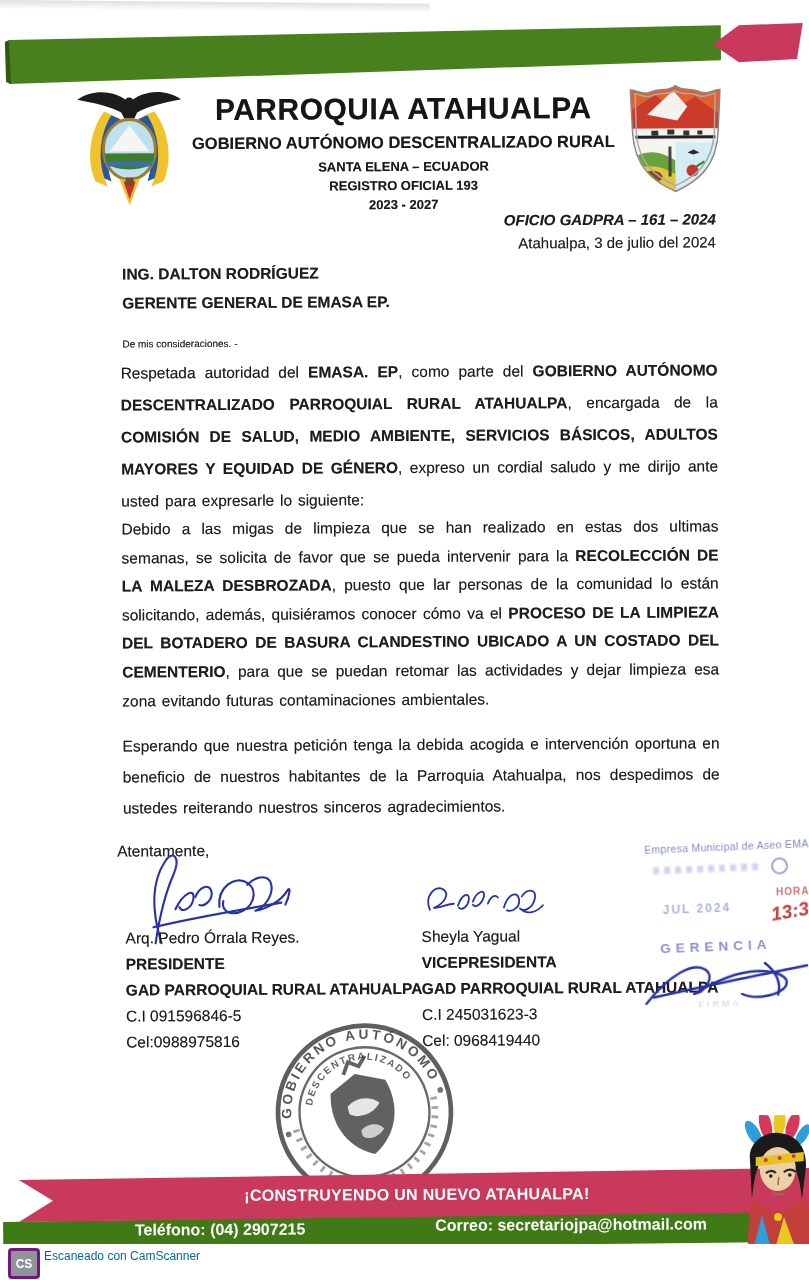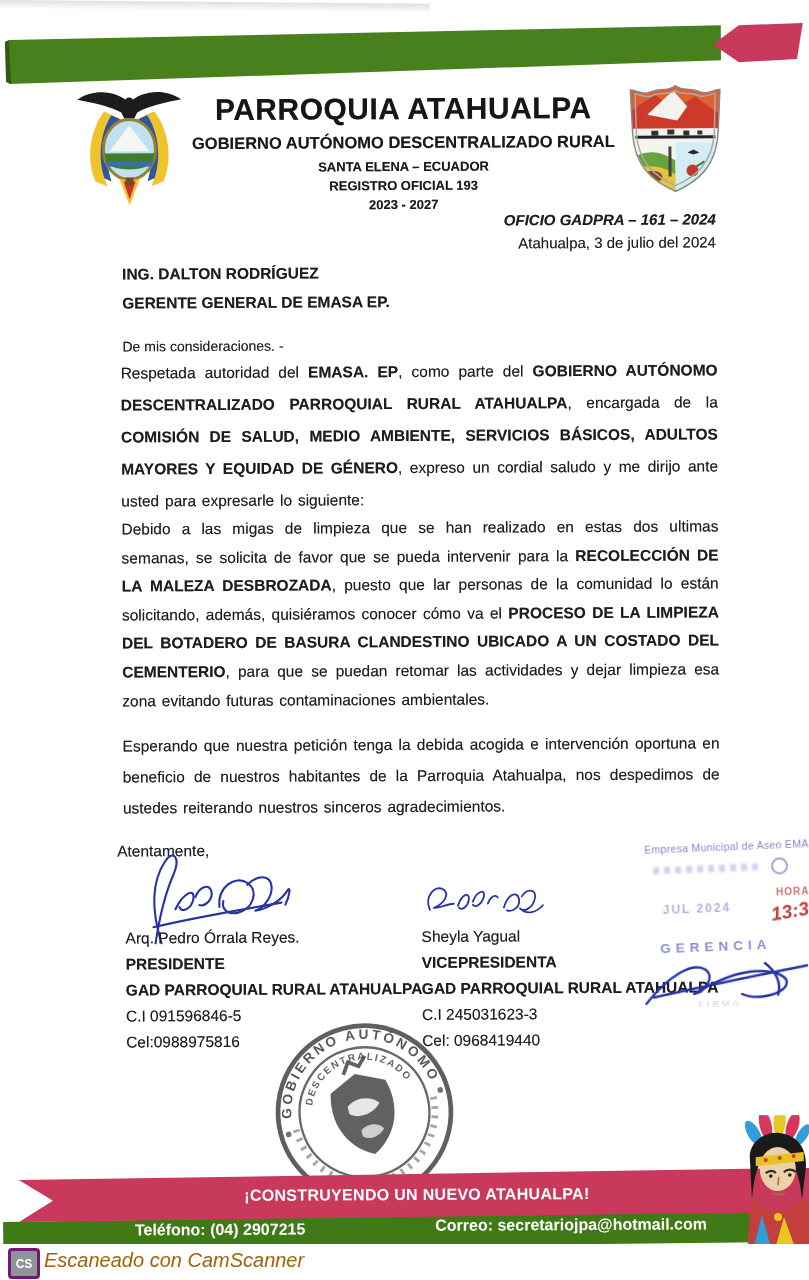--- a/index.html
+++ b/index.html
@@ -14,40 +14,40 @@
   .hdr-small{font-size:13px;font-weight:800;line-height:19px;margin-top:5px;color:#1a1a1a;}
   .ref{text-align:right;font-size:15px;}
   .ref .num{font-weight:800;font-style:italic;}
   .ref .dt{margin-top:6px;}
   .recip{font-size:15.5px;font-weight:800;line-height:29px;}
   .para{font-size:15.5px;text-align:justify;text-align-last:left;word-spacing:1.5px;margin:0;}
   .lh32{line-height:32px;}
   .lh29{line-height:28.6px;}
   .lh31{line-height:31px;}
   .para b{font-weight:800;}
-  .sal{font-size:14px;text-align:right;}
+  .sal{font-size:10px;text-align:right;}
   .close{font-size:15.5px;}
   .sigblock{font-size:15.5px;line-height:26px;white-space:nowrap;}
   .sigblock .nm{font-weight:400;}
   .sigblock .bd{font-weight:800;}
   .ink{stroke:#2732a4;fill:none;stroke-width:2.1;stroke-linecap:round;stroke-linejoin:round;}
   .rstamp{color:#6a74c4;transform:rotate(-2deg);filter:blur(.2px);}
   .rstamp .org{font-size:10.5px;white-space:nowrap;letter-spacing:.3px;opacity:.85;}
   .rstamp .smudge{height:7px;background:repeating-linear-gradient(90deg,rgba(106,116,196,.4) 0 6px,transparent 6px 11px);filter:blur(1px);opacity:.8;}
   .rstamp .ring{width:13px;height:13px;border:2.5px solid #6a74c4;border-radius:50%;opacity:.65;}
   .rstamp .dte{font-size:12px;font-weight:700;letter-spacing:2px;opacity:.55;filter:blur(.4px);}
   .rstamp .hora{color:#c4504c;font-size:10px;letter-spacing:1px;font-weight:700;opacity:.8;}
   .rstamp .tme{color:#c23f3c;font-size:19px;font-weight:800;font-style:italic;transform:rotate(-7deg);}
   .rstamp .dept{font-size:13.5px;letter-spacing:5px;font-weight:700;opacity:.8;}
   .rstamp .frm{font-size:9px;letter-spacing:3px;opacity:.35;}
   .foot-txt{color:#ffffff;font-weight:800;text-align:center;}
   .cs-bar{background:#ffffff;}
   .cs-badge{width:26px;height:25px;background:#8f9498;border:3px solid #701a75;border-radius:4px;
             color:#fff;font-weight:800;font-size:12px;display:flex;align-items:center;justify-content:center;}
-  .cs-label{color:#a16207;font-size:20px;font-style:italic;}
+  .cs-label{color:#0369a1;font-size:12px;}
   .scan-edge{background:linear-gradient(to bottom,#d5d5d5,#ffffff);opacity:.75;transform:rotate(.5deg);transform-origin:left top;}
 </style>
 </head>
 <body>
 
 <div class="page">
 
   <div class="abs scan-edge" style="left:0;top:0;width:430px;height:9px;"></div>
 
   <div class="letter">

